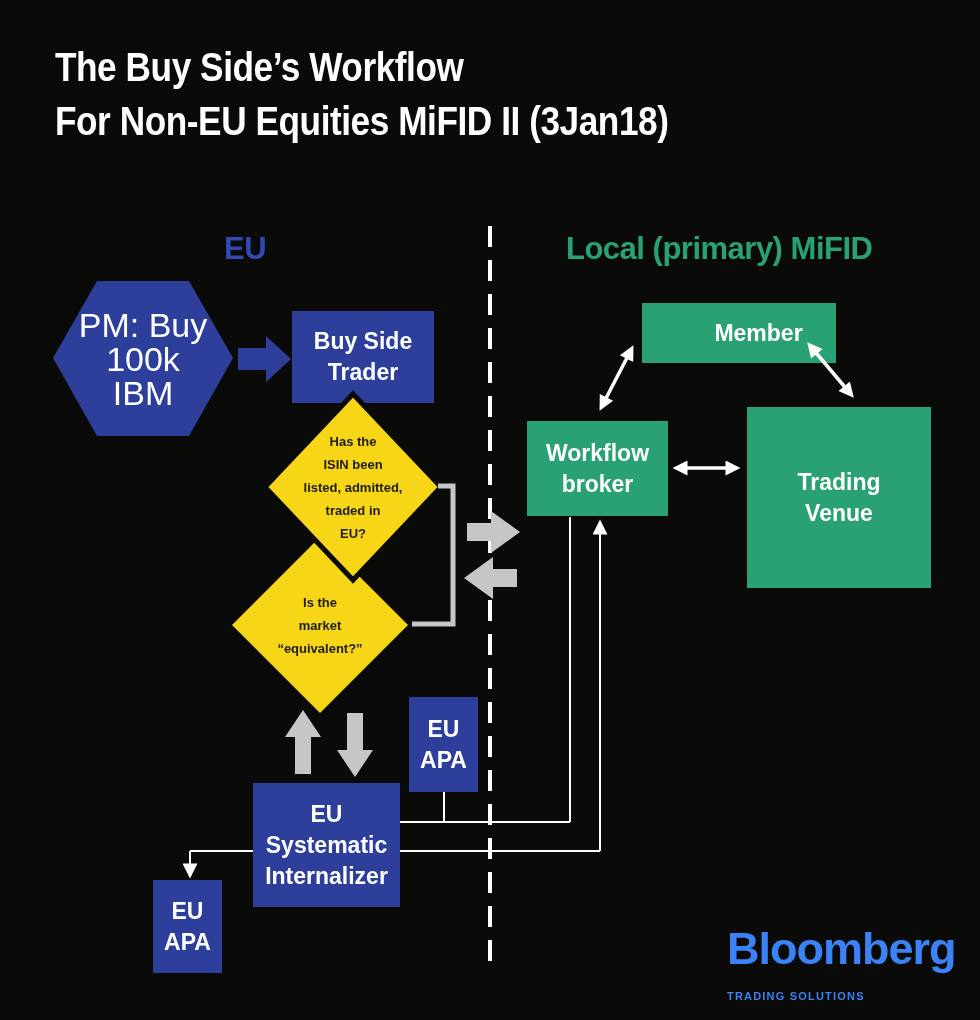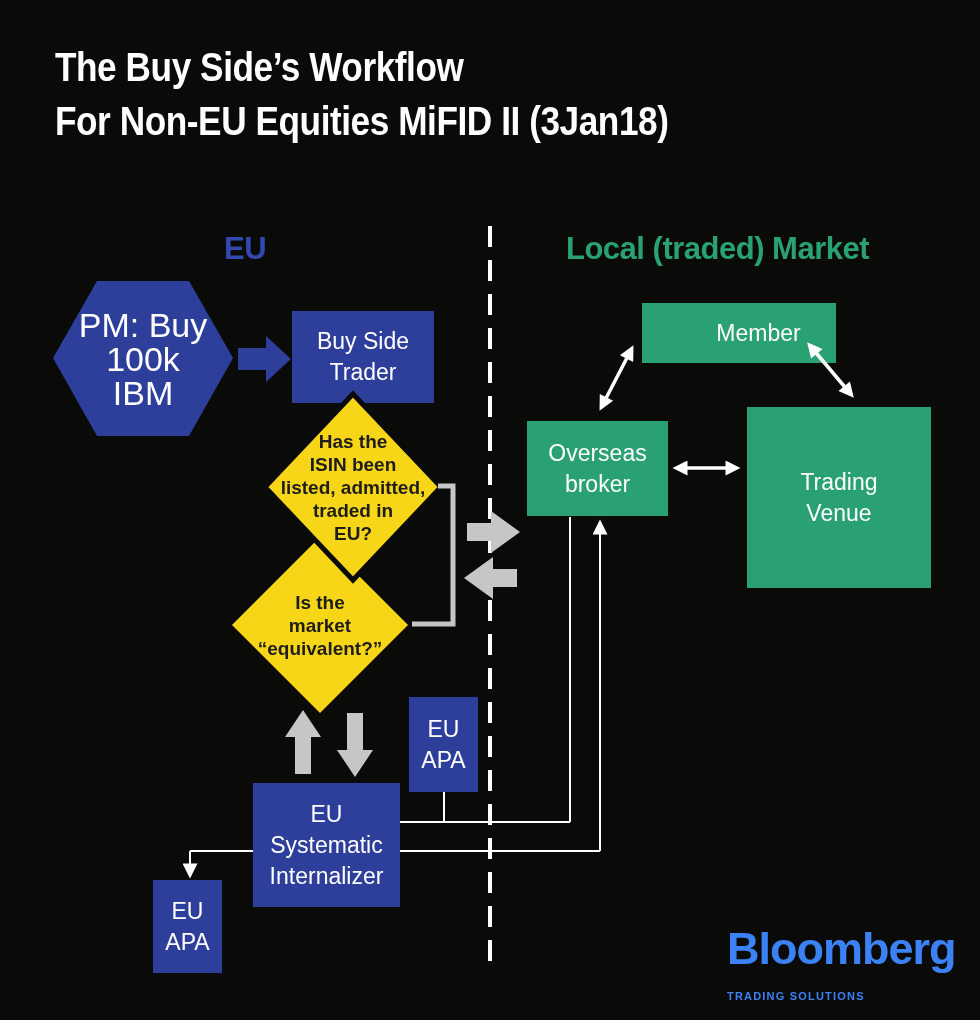--- a/index.html
+++ b/index.html
@@ -21,65 +21,65 @@
   .dashed{stroke:#fff;stroke-width:4;stroke-dasharray:21 13;fill:none;}
   .fill-blue{fill:var(--blue,#2d3f9b);}
   .fill-yellow{fill:var(--yellow,#f7d517);}
   .yellow-outlined{stroke:var(--background,#0a0a08);stroke-width:5;}
   .fill-gray{fill:var(--gray,#c6c6c7);}
   .bracket{fill:none;stroke:var(--gray,#c6c6c7);stroke-width:5;}
   .wire{fill:none;stroke:#fff;stroke-width:2;}
   .duplex{fill:none;stroke:#fff;stroke-width:3.5;}
   
   .node{display:flex;align-items:center;justify-content:center;text-align:center;z-index:1;}
-  .node span{white-space:pre-line;font-size:23px;line-height:31px;font-weight:400;color:#fff;}
+  .node span{white-space:pre-line;font-size:23px;line-height:31px;font-weight:700;color:#fff;}
   .blue-node{background:var(--blue,#2d3f9b);}
   .green-node{background:var(--green,#29a173);}
   .node-bst{left:292px;top:311px;width:142px;height:92px;}
   .node-member{left:642px;top:303px;width:155px;height:60px;padding-left:39px;}
   .node-broker{left:527px;top:421px;width:141px;height:95px;}
   .node-venue{left:747px;top:407px;width:184px;height:181px;}
   .node-apa-mid{left:409px;top:697px;width:69px;height:95px;}
   .node-si{left:253px;top:783px;width:147px;height:124px;}
   .node-apa-bottom{left:153px;top:880px;width:69px;height:93px;}
   
   .shape-text{display:flex;align-items:center;justify-content:center;text-align:center;z-index:3;}
   .shape-text span{white-space:pre-line;}
   .hex-text{left:53px;top:281px;width:180px;height:155px;}
   .hex-text span{font-size:34px;line-height:34px;font-weight:400;color:#fff;}
   .d1-text{left:265px;top:394px;width:176px;height:186px;}
   .d2-text{left:232px;top:537px;width:176px;height:176px;}
-  .diamond-text span{font-size:19px;line-height:23px;font-weight:700;color:var(--dark_text,#1d1d1b);}
+  .diamond-text span{font-size:13px;line-height:23px;font-weight:700;color:var(--dark_text,#1d1d1b);}
   
   .logo{left:727px;top:925px;z-index:3;color:#3b82f6;}
   .logo-brand{font-size:45px;line-height:48px;font-weight:700;letter-spacing:-1px;white-space:nowrap;}
   .logo-tagline{font-size:11px;font-weight:700;letter-spacing:1.2px;white-space:nowrap;margin-top:17px;}
 </style>
 </head>
 <body>
 
 <div class="canvas">
 
   <div class="abs title">
     <div class="title-line">The Buy Side’s Workflow</div>
     <div class="title-line">For Non-EU Equities MiFID II (3Jan18)</div>
   </div>
 
   <div class="abs section-label label-eu">EU</div>
-  <div class="abs section-label label-local">Local (traded) Market</div>
+  <div class="abs section-label label-local">Local (primary) MiFID</div>
 
   <div class="abs node blue-node node-bst">
     <span>Buy Side
 Trader</span>
   </div>
   <div class="abs node green-node node-member">
     <span>Member</span>
   </div>
   <div class="abs node green-node node-broker">
-    <span>Overseas
+    <span>Workflow
 broker</span>
   </div>
   <div class="abs node green-node node-venue">
     <span>Trading
 Venue</span>
   </div>
   <div class="abs node blue-node node-apa-mid">
     <span>EU
 APA</span>
   </div>

